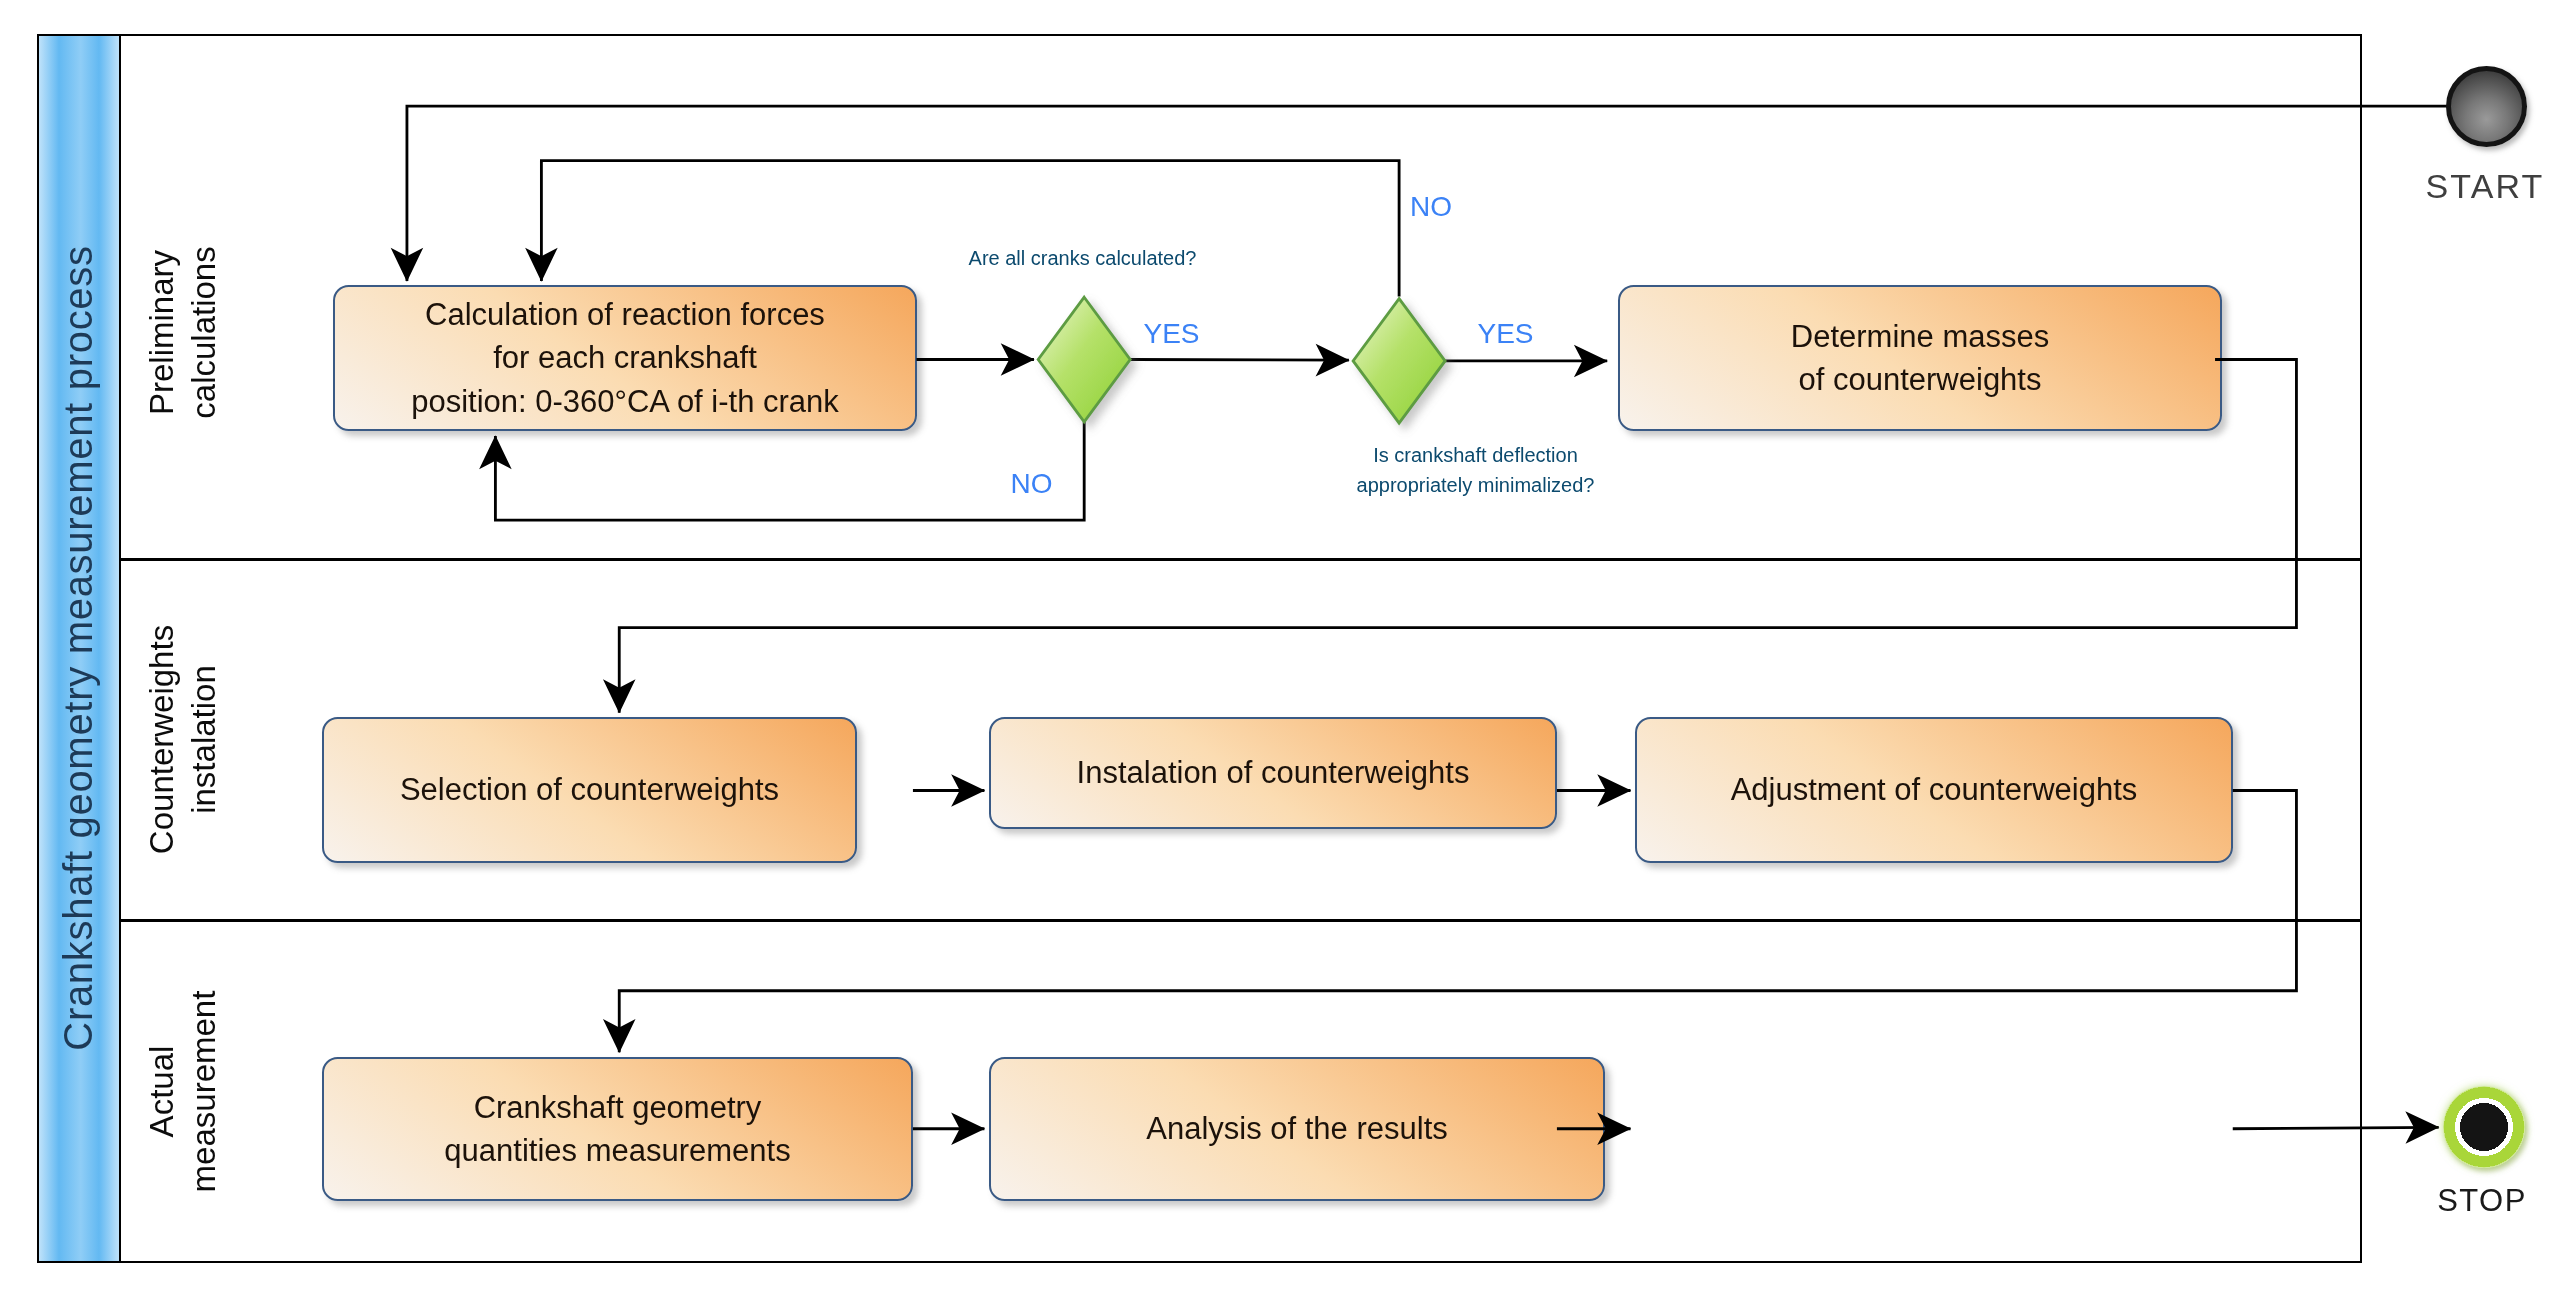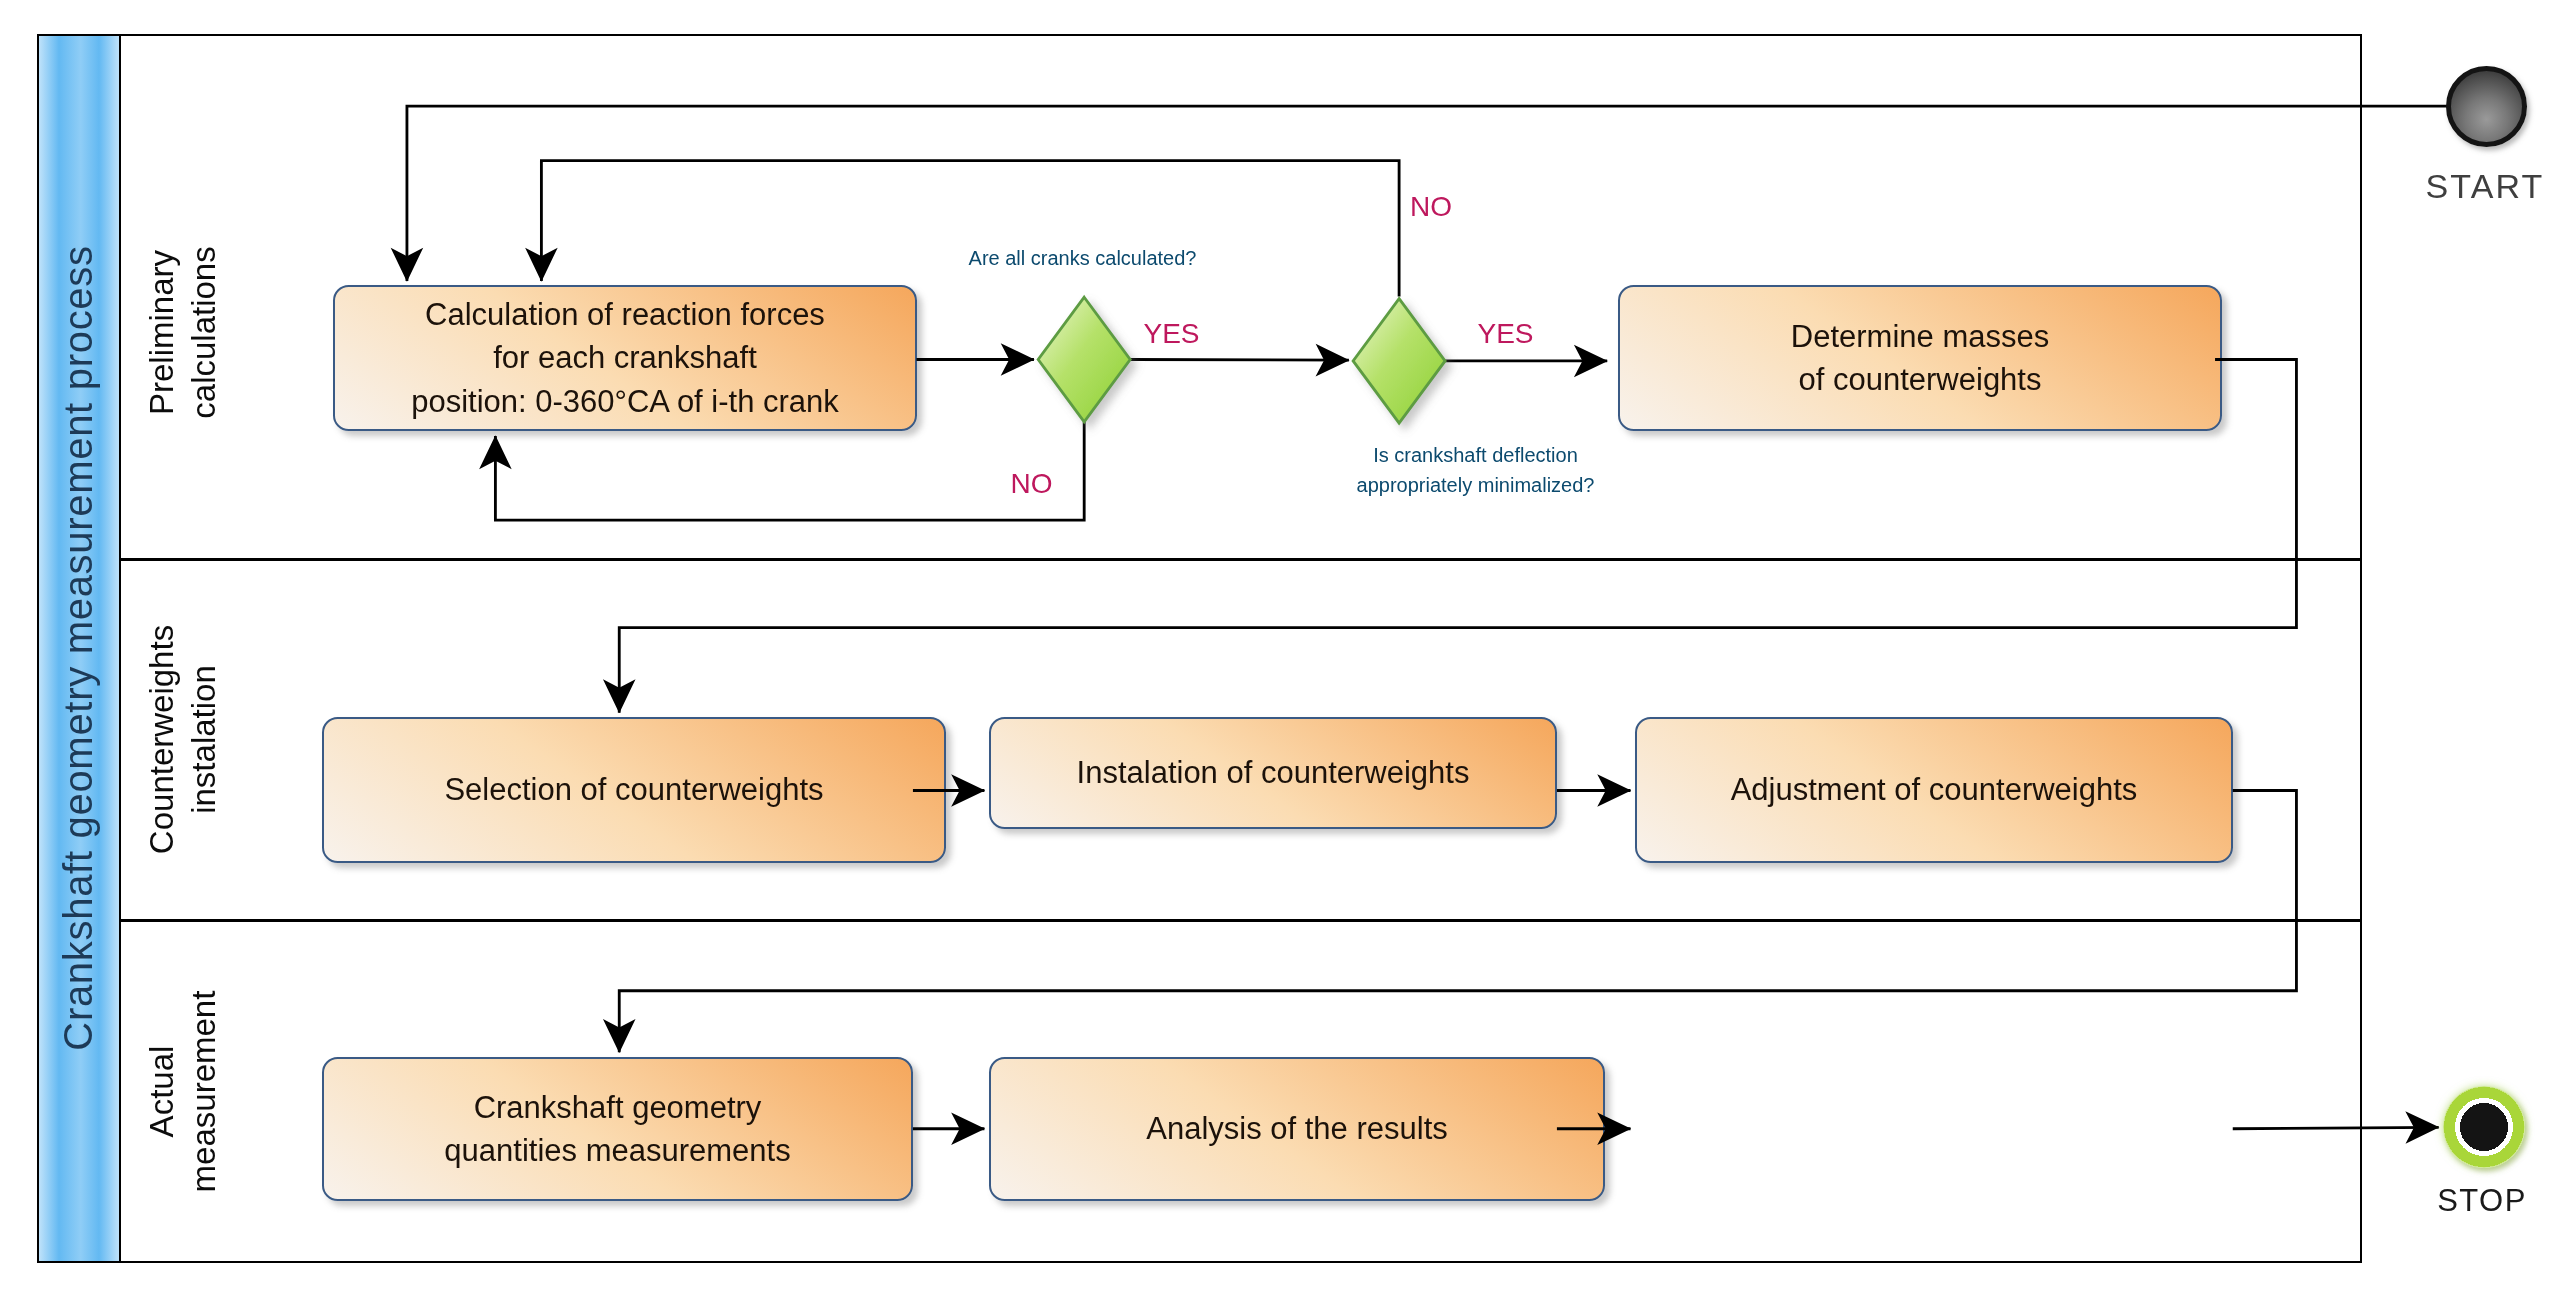--- a/index.html
+++ b/index.html
@@ -21,21 +21,21 @@
         font-size:33px;line-height:1.25;color:#0c0c0c;white-space:pre-line;}
 
   .task{position:absolute;border:2.8px solid #3a5a85;border-radius:15.6px;
         background:linear-gradient(35deg,#f8f2ec 0%,#fbdcb2 45%,#f5a75c 100%);
         box-shadow:5px 5px 6.4px rgba(100,100,100,0.35);
         display:flex;align-items:center;justify-content:center;text-align:center;
         font-size:31px;line-height:1.4;color:#1c120a;white-space:pre-line;}
 
   .annotation{position:absolute;color:#0c4a6e;font-size:20px;line-height:1.5;
         text-align:center;white-space:pre-line;}
-  .edge-label{position:absolute;color:#be185d;font-size:28px;text-align:center;}
+  .edge-label{position:absolute;color:#3b82f6;font-size:28px;text-align:center;}
 
   .event-start{position:absolute;left:2446px;top:66px;width:81px;height:81px;border-radius:50%;
         border:5px solid #141414;
         background:radial-gradient(circle at 50% 68%,#9a9a9a 0%,#787878 35%,#4c4c4c 70%,#222 100%);
         box-shadow:2.8px 3.5px 5.7px rgba(120,120,120,0.5);}
   .event-stop{position:absolute;left:2443px;top:1086px;width:82px;height:82px;border-radius:50%;
         background:radial-gradient(circle,#141414 0 24px,#ffffff 24px 29px,#a9d639 29px 40px,#c9e685 40px 41px);
         box-shadow:0 0 8.5px rgba(150,200,50,0.55),2.8px 3.5px 5.7px rgba(140,160,90,0.45);}
   .event-label-start{position:absolute;left:2379px;top:167px;width:212px;text-align:center;
         font-size:34px;color:#3f3f3f;letter-spacing:2.1px;}
@@ -60,21 +60,21 @@
   <div class="lane-label" style="top:697px">Counterweights
 instalation</div>
   <div class="lane-label" style="top:1049px">Actual
 measurement</div>
 
   <div class="task" style="left:333px;top:285px;width:584px;height:146px">Calculation of reaction forces
 for each crankshaft
 position: 0-360°CA of i-th crank</div>
   <div class="task" style="left:1618px;top:285px;width:604px;height:146px">Determine masses
 of counterweights</div>
-  <div class="task" style="left:322px;top:717px;width:624px;height:146px">Selection of counterweights</div>
+  <div class="task" style="left:322px;top:717px;width:535px;height:146px">Selection of counterweights</div>
   <div class="task" style="left:989px;top:717px;width:568px;height:112px">Instalation of counterweights</div>
   <div class="task" style="left:1635px;top:717px;width:598px;height:146px">Adjustment of counterweights</div>
   <div class="task" style="left:322px;top:1057px;width:591px;height:144px">Crankshaft geometry
 quantities measurements</div>
   <div class="task" style="left:989px;top:1057px;width:616px;height:144px">Analysis of the results</div>
 
   <svg class="wires" width="2576" height="1300" viewBox="0 0 3640 1837">
     <defs>
       <marker id="arrow" markerUnits="userSpaceOnUse" markerWidth="52" markerHeight="48" viewBox="0 0 52 48" refX="48" refY="24" orient="auto">
         <path d="M1,1 L49,24 L1,47 L13,24 Z" fill="#000"></path>

